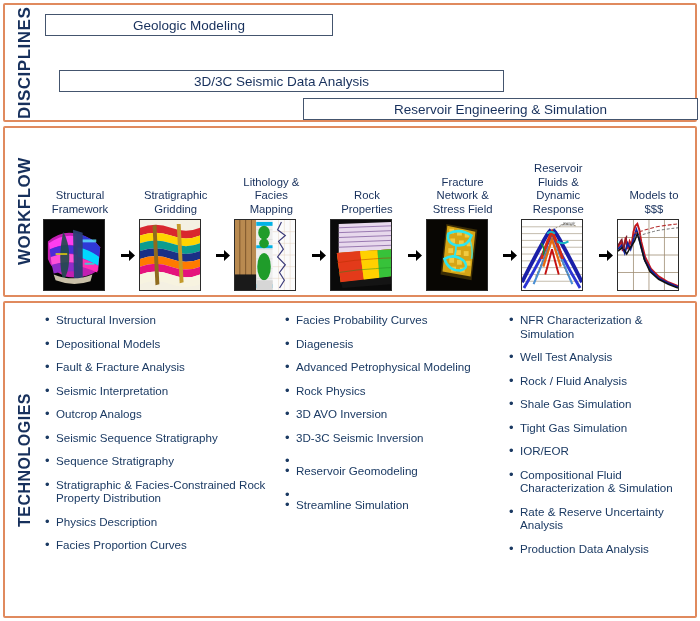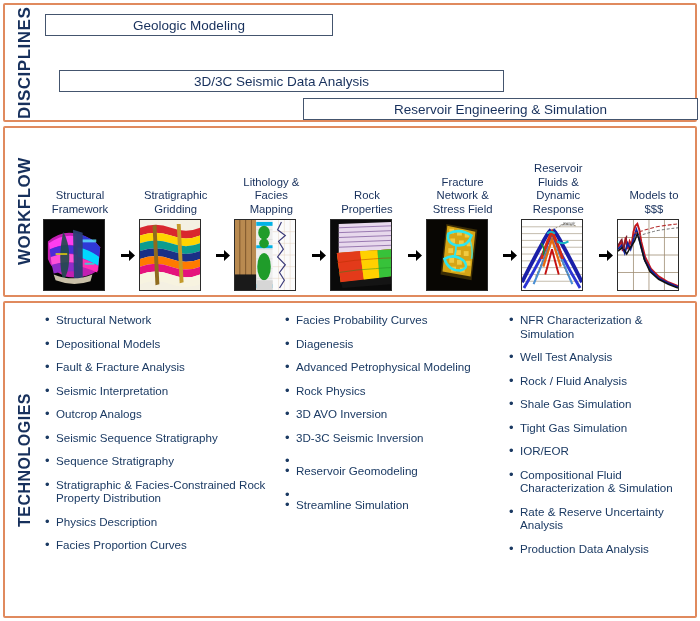--- a/index.html
+++ b/index.html
@@ -393,21 +393,21 @@
   </div>
 
   <div class="panel" id="technologies-panel">
     <div class="vlabel-wrap">
       <div class="vlabel" id="technologies-vlabel">TECHNOLOGIES</div>
     </div>
 
     <div id="tech-columns">
 
       <div class="tech-col tech-col-1">
-        <div class="tech-item"><span class="bullet">•</span><span>Structural Network</span></div>
+        <div class="tech-item"><span class="bullet">•</span><span>Structural Inversion</span></div>
         <div class="tech-item"><span class="bullet">•</span><span>Depositional Models</span></div>
         <div class="tech-item"><span class="bullet">•</span><span>Fault &amp; Fracture Analysis</span></div>
         <div class="tech-item"><span class="bullet">•</span><span>Seismic Interpretation</span></div>
         <div class="tech-item"><span class="bullet">•</span><span>Outcrop Analogs</span></div>
         <div class="tech-item"><span class="bullet">•</span><span>Seismic Sequence Stratigraphy</span></div>
         <div class="tech-item"><span class="bullet">•</span><span>Sequence Stratigraphy</span></div>
         <div class="tech-item"><span class="bullet">•</span><span>Stratigraphic &amp; Facies-Constrained Rock Property Distribution</span></div>
         <div class="tech-item"><span class="bullet">•</span><span>Physics Description</span></div>
         <div class="tech-item"><span class="bullet">•</span><span>Facies Proportion Curves</span></div>
       </div>

